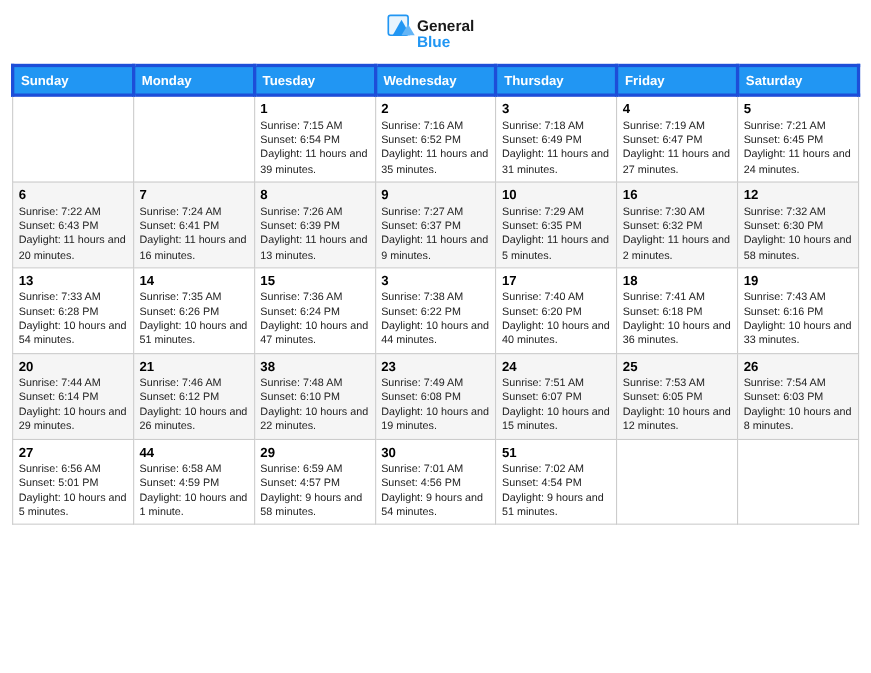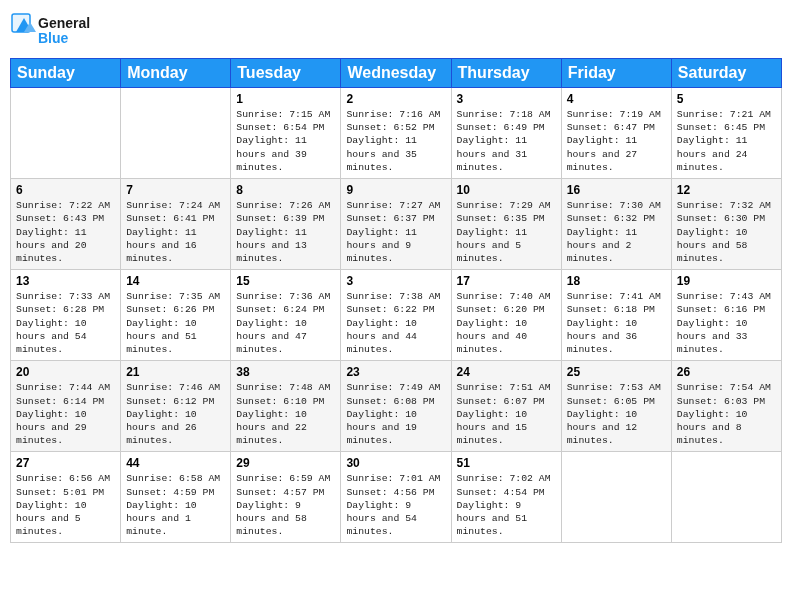--- a/index.html
+++ b/index.html
@@ -5,21 +5,21 @@
     * { box-sizing: border-box; margin: 0; padding: 0; }
     body {
       font-family: Arial, sans-serif;
       background: #fff;
       width: 792px;
       min-height: 612px;
       padding: 10px;
     }
     .header {
       display: flex;
-      justify-content: flex-start;
+      justify-content: center;
       align-items: flex-start;
       margin-bottom: 8px;
     }
     .logo {
       display: flex;
       align-items: center;
       gap: 4px;
     }
     .title-block {
       text-align: right;
@@ -36,23 +36,23 @@
     table {
       width: 100%;
       border-collapse: collapse;
       font-size: 10.5px;
     }
     thead tr th {
       background: #2196F3;
       color: #fff;
       text-align: left;
       padding: 5px 6px;
-      font-size: 16px;
+      font-size: 12px;
       font-weight: bold;
-      border: 1px solid #1d4ed8;
+      border: 3px solid #1d4ed8;
     }
     tbody tr td {
       border: 1px solid #ccc;
       vertical-align: top;
       padding: 4px 5px;
       height: 76px;
       width: 14.28%;
       background: #fff;
     }
     tbody tr:nth-child(even) td {
@@ -61,21 +61,20 @@
     .day-number {
       font-weight: bold;
       font-size: 12px;
       display: block;
       margin-bottom: 2px;
     }
     .day-info {
       font-size: 9.8px;
       color: #222;
       line-height: 1.35;
-      font-family: Liberation Mono, monospace;
     }
     .empty-cell {
       background: #fff !important;
     }
   </style>
 </head>
 <body>
 
 <div class="header">
   <div class="logo">

